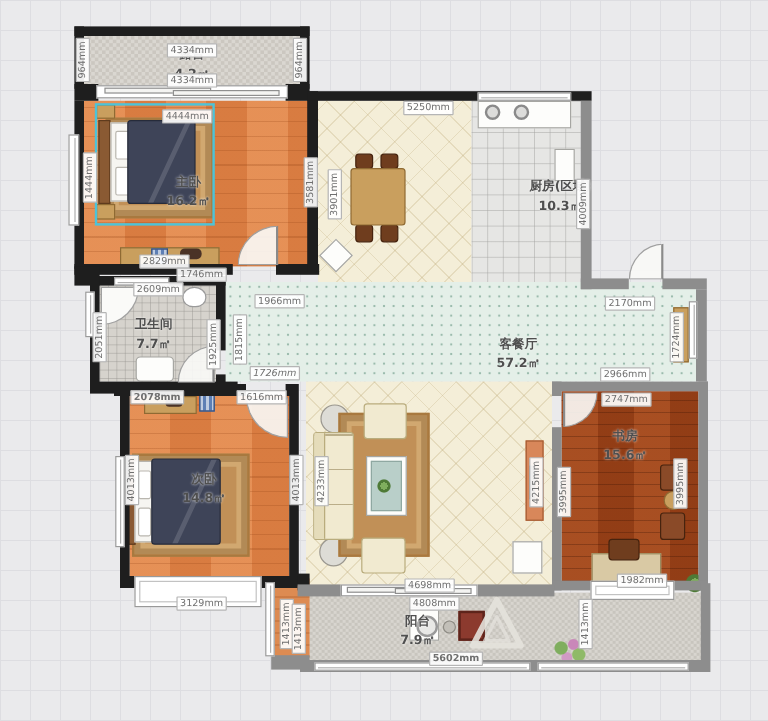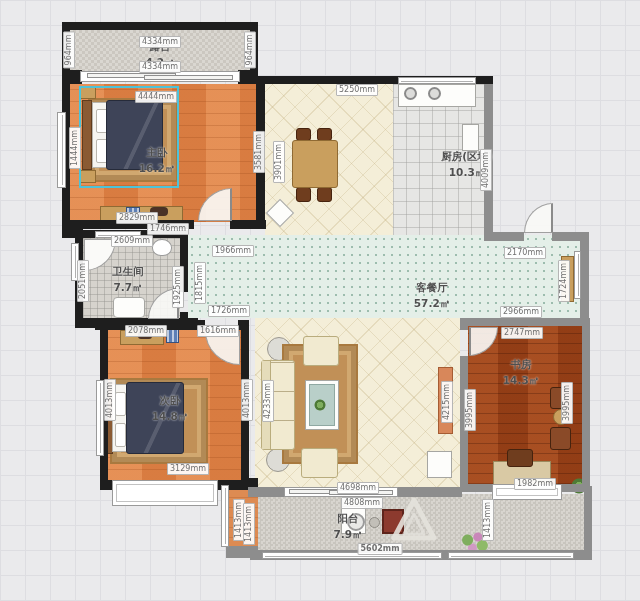--- a/index.html
+++ b/index.html
@@ -248,21 +248,21 @@
   <div class="roomlab" style="left:432px;top:295px;">
     <div>客餐厅</div>
     <div>57.2㎡</div>
   </div>
   <div class="roomlab" style="left:170px;top:408px;">
     <div>次卧</div>
     <div>14.8㎡</div>
   </div>
   <div class="roomlab" style="left:521px;top:372px;">
     <div>书房</div>
-    <div>14.3㎡</div>
+    <div>15.6㎡</div>
   </div>
   <div class="roomlab" style="left:348px;top:526px;">
     <div>阳台</div>
     <div>7.9㎡</div>
   </div>
 
   <svg class="abs" style="left:388px;top:494px;z-index:6;" width="52" height="56" viewBox="0 0 52 56">
     <path d="M26 6 L46 44 L6 44 Z" fill="none" stroke="rgba(228,226,220,0.9)" stroke-width="5" stroke-linejoin="round"></path>
     <path d="M26 20 L36 40 L16 40 Z" fill="none" stroke="rgba(228,226,220,0.75)" stroke-width="3" stroke-linejoin="round"></path>
   </svg>
@@ -278,29 +278,29 @@
       <span class="dim" style="left: 137px; top: 218px; transform: translate(-50%, -50%);">2829mm</span>
       <span class="dim" style="left: 168px; top: 229px; transform: translate(-50%, -50%);">1746mm</span>
       <span class="dim" style="left: 357px; top: 90px; transform: translate(-50%, -50%);">5250mm</span>
       <span class="dim" style="left: 279px; top: 162px; transform: translate(-50%, -50%) rotate(-90deg);">3901mm</span>
       <span class="dim" style="left: 486px; top: 170px; transform: translate(-50%, -50%) rotate(-90deg);">4009mm</span>
       <span class="dim" style="left: 132px; top: 241px; transform: translate(-50%, -50%);">2609mm</span>
       <span class="dim" style="left: 83px; top: 281px; transform: translate(-50%, -50%) rotate(-90deg);">2051mm</span>
       <span class="dim" style="left: 178px; top: 287px; transform: translate(-50%, -50%) rotate(-90deg);">1925mm</span>
       <span class="dim" style="left: 233px; top: 251px; transform: translate(-50%, -50%);">1966mm</span>
       <span class="dim" style="left: 200px; top: 283px; transform: translate(-50%, -50%) rotate(-90deg);">1815mm</span>
-      <span class="dim" style="left: 229px; top: 311px; transform: translate(-50%, -50%);">1726mm</span>
+      <span class="dim" style="left: 229px; top: 311px; transform: translate(-50%, -50%); font-style: italic;">1726mm</span>
       <span class="dim" style="left: 525px; top: 253px; transform: translate(-50%, -50%);">2170mm</span>
       <span class="dim" style="left: 564px; top: 281px; transform: translate(-50%, -50%) rotate(-90deg);">1724mm</span>
       <span class="dim" style="left: 521px; top: 312px; transform: translate(-50%, -50%);">2966mm</span>
-      <span class="dim" style="left: 146px; top: 331px; transform: translate(-50%, -50%);">2078mm</span>
+      <span class="dim" style="left: 131px; top: 331px; transform: translate(-50%, -50%); font-weight: bold;">2078mm</span>
       <span class="dim" style="left: 218px; top: 331px; transform: translate(-50%, -50%);">1616mm</span>
       <span class="dim" style="left: 110px; top: 400px; transform: translate(-50%, -50%) rotate(-90deg);">4013mm</span>
       <span class="dim" style="left: 247px; top: 400px; transform: translate(-50%, -50%) rotate(-90deg);">4013mm</span>
-      <span class="dim" style="left: 168px; top: 469px; transform: translate(-50%, -50%); margin-left: 20px;">3129mm</span>
+      <span class="dim" style="left: 168px; top: 503px; transform: translate(-50%, -50%);">3129mm</span>
       <span class="dim" style="left: 268px; top: 401px; transform: translate(-50%, -50%) rotate(-90deg);">4233mm</span>
       <span class="dim" style="left: 447px; top: 402px; transform: translate(-50%, -50%) rotate(-90deg);">4215mm</span>
       <span class="dim" style="left: 358px; top: 488px; transform: translate(-50%, -50%);">4698mm</span>
       <span class="dim" style="left: 522px; top: 333px; transform: translate(-50%, -50%);">2747mm</span>
       <span class="dim" style="left: 470px; top: 410px; transform: translate(-50%, -50%) rotate(-90deg);">3995mm</span>
       <span class="dim" style="left: 567px; top: 403px; transform: translate(-50%, -50%) rotate(-90deg);">3995mm</span>
       <span class="dim" style="left: 535px; top: 484px; transform: translate(-50%, -50%);">1982mm</span>
       <span class="dim" style="left: 362px; top: 503px; transform: translate(-50%, -50%);">4808mm</span>
       <span class="dim" style="left: 380px; top: 549px; transform: translate(-50%, -50%); font-weight: bold;">5602mm</span>
       <span class="dim" style="left: 488px; top: 520px; transform: translate(-50%, -50%) rotate(-90deg);">1413mm</span>

